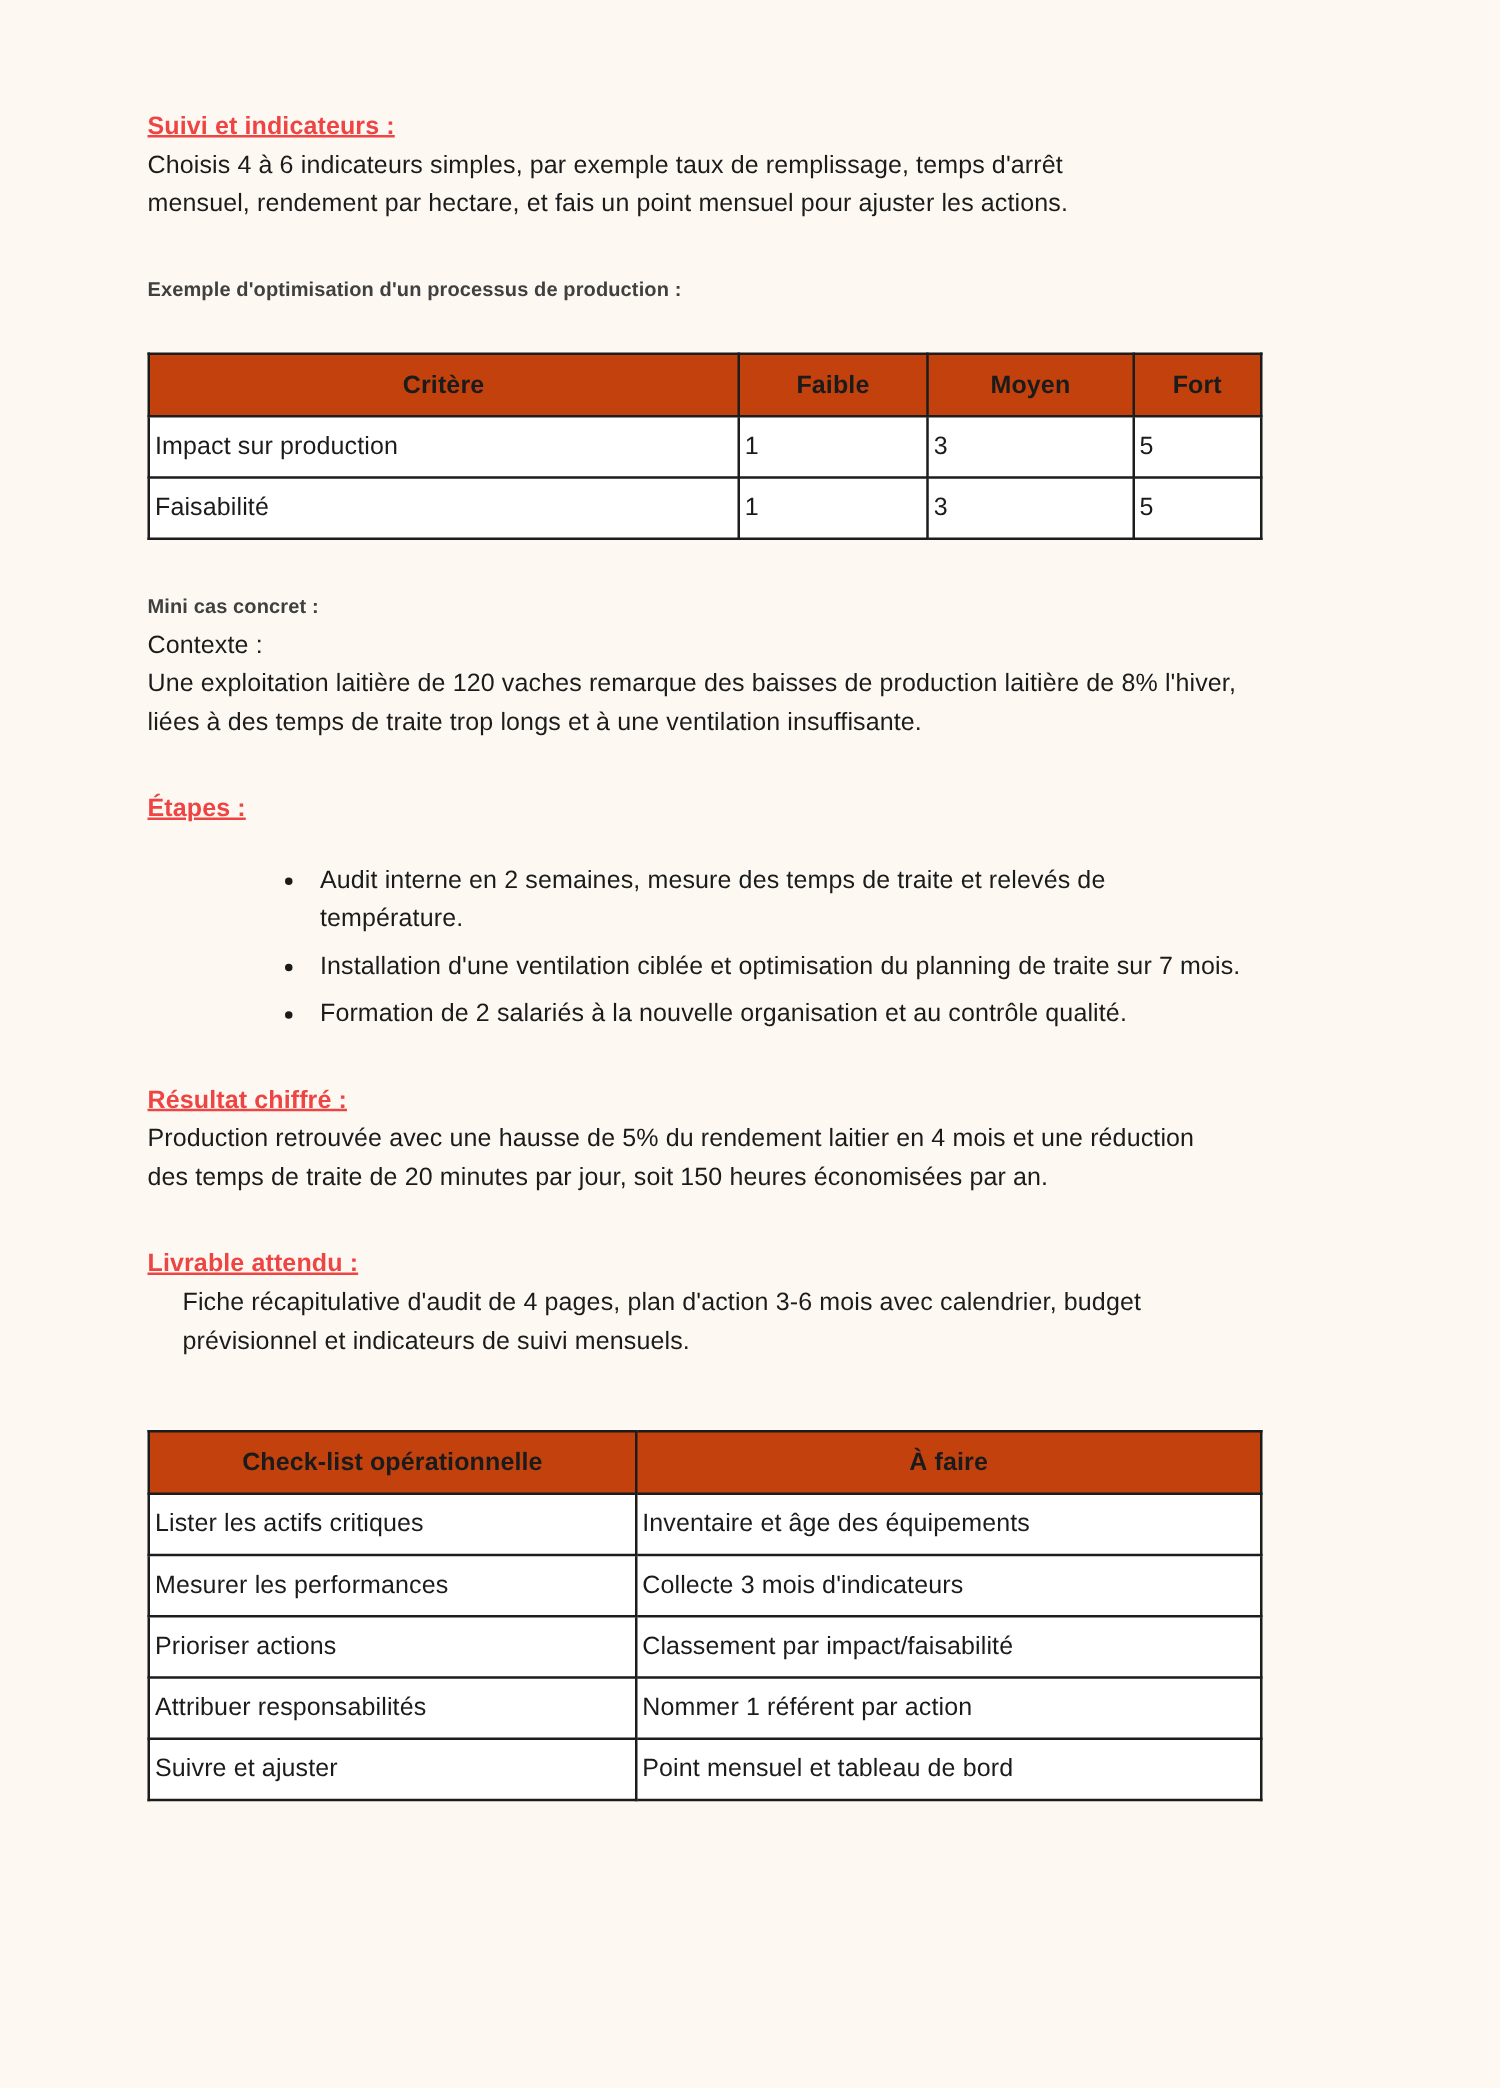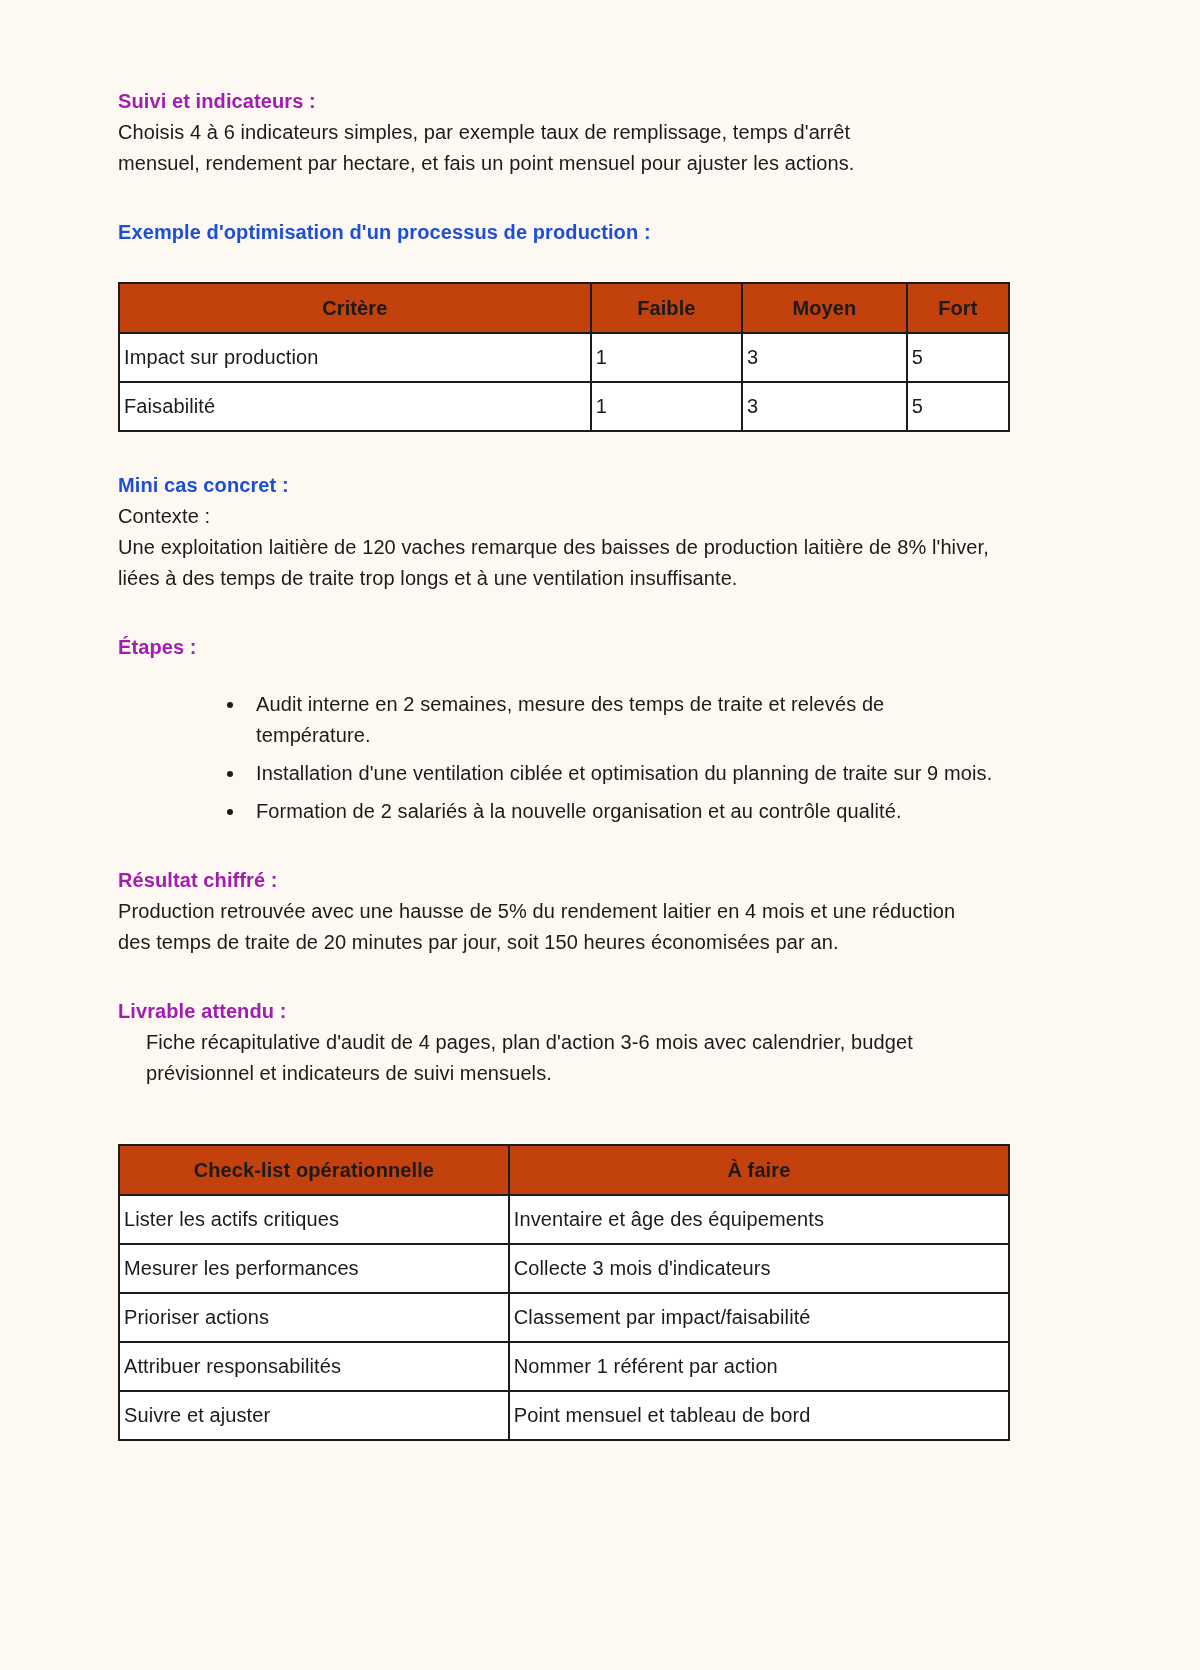--- a/index.html
+++ b/index.html
@@ -20,28 +20,29 @@
   .body-text{
     font-size:20px;
     line-height:31px;
     letter-spacing:.1px;
   }
   .bold-title{
     font-size:20px;
     line-height:31px;
     font-weight:700;
     letter-spacing:.1px;
-    color:#a21caf;
+    color:#ef4444;
+    text-decoration:underline;
   }
   .green-title{
-    font-size:20px;
+    font-size:16px;
     line-height:31px;
     font-weight:700;
     letter-spacing:.1px;
-    color:#1d4ed8;
+    color:#404040;
   }
   .gap{margin-top:38px;}
   .gap-sm{margin-top:30px;}
   .w800{max-width:800px;}
   .w830{max-width:845px;}
   .w860{max-width:862px;}
   .w880{max-width:880px;margin-left:28px;}
   .w900{max-width:905px;}
   table{
     border-collapse:collapse;
@@ -132,21 +133,21 @@
     </tbody>
   </table>
 
   <p class="green-title gap">Mini cas concret :</p>
   <p class="body-text">Contexte :</p>
   <p class="body-text w900">Une exploitation laitière de 120 vaches remarque des baisses de production laitière de 8% l'hiver, liées à des temps de traite trop longs et à une ventilation insuffisante.</p>
 
   <p class="bold-title gap">Étapes :</p>
   <ul class="steps">
     <li>Audit interne en 2 semaines, mesure des temps de traite et relevés de température.</li>
-    <li>Installation d'une ventilation ciblée et optimisation du planning de traite sur 9 mois.</li>
+    <li>Installation d'une ventilation ciblée et optimisation du planning de traite sur 7 mois.</li>
     <li>Formation de 2 salariés à la nouvelle organisation et au contrôle qualité.</li>
   </ul>
 
   <p class="bold-title gap">Résultat chiffré :</p>
   <p class="body-text w860">Production retrouvée avec une hausse de 5% du rendement laitier en 4 mois et une réduction des temps de traite de 20 minutes par jour, soit 150 heures économisées par an.</p>
 
   <p class="bold-title gap">Livrable attendu :</p>
   <p class="body-text w880">Fiche récapitulative d'audit de 4 pages, plan d'action 3-6 mois avec calendrier, budget prévisionnel et indicateurs de suivi mensuels.</p>
 
   <table class="checklist-table" style="margin-top:55px;">

